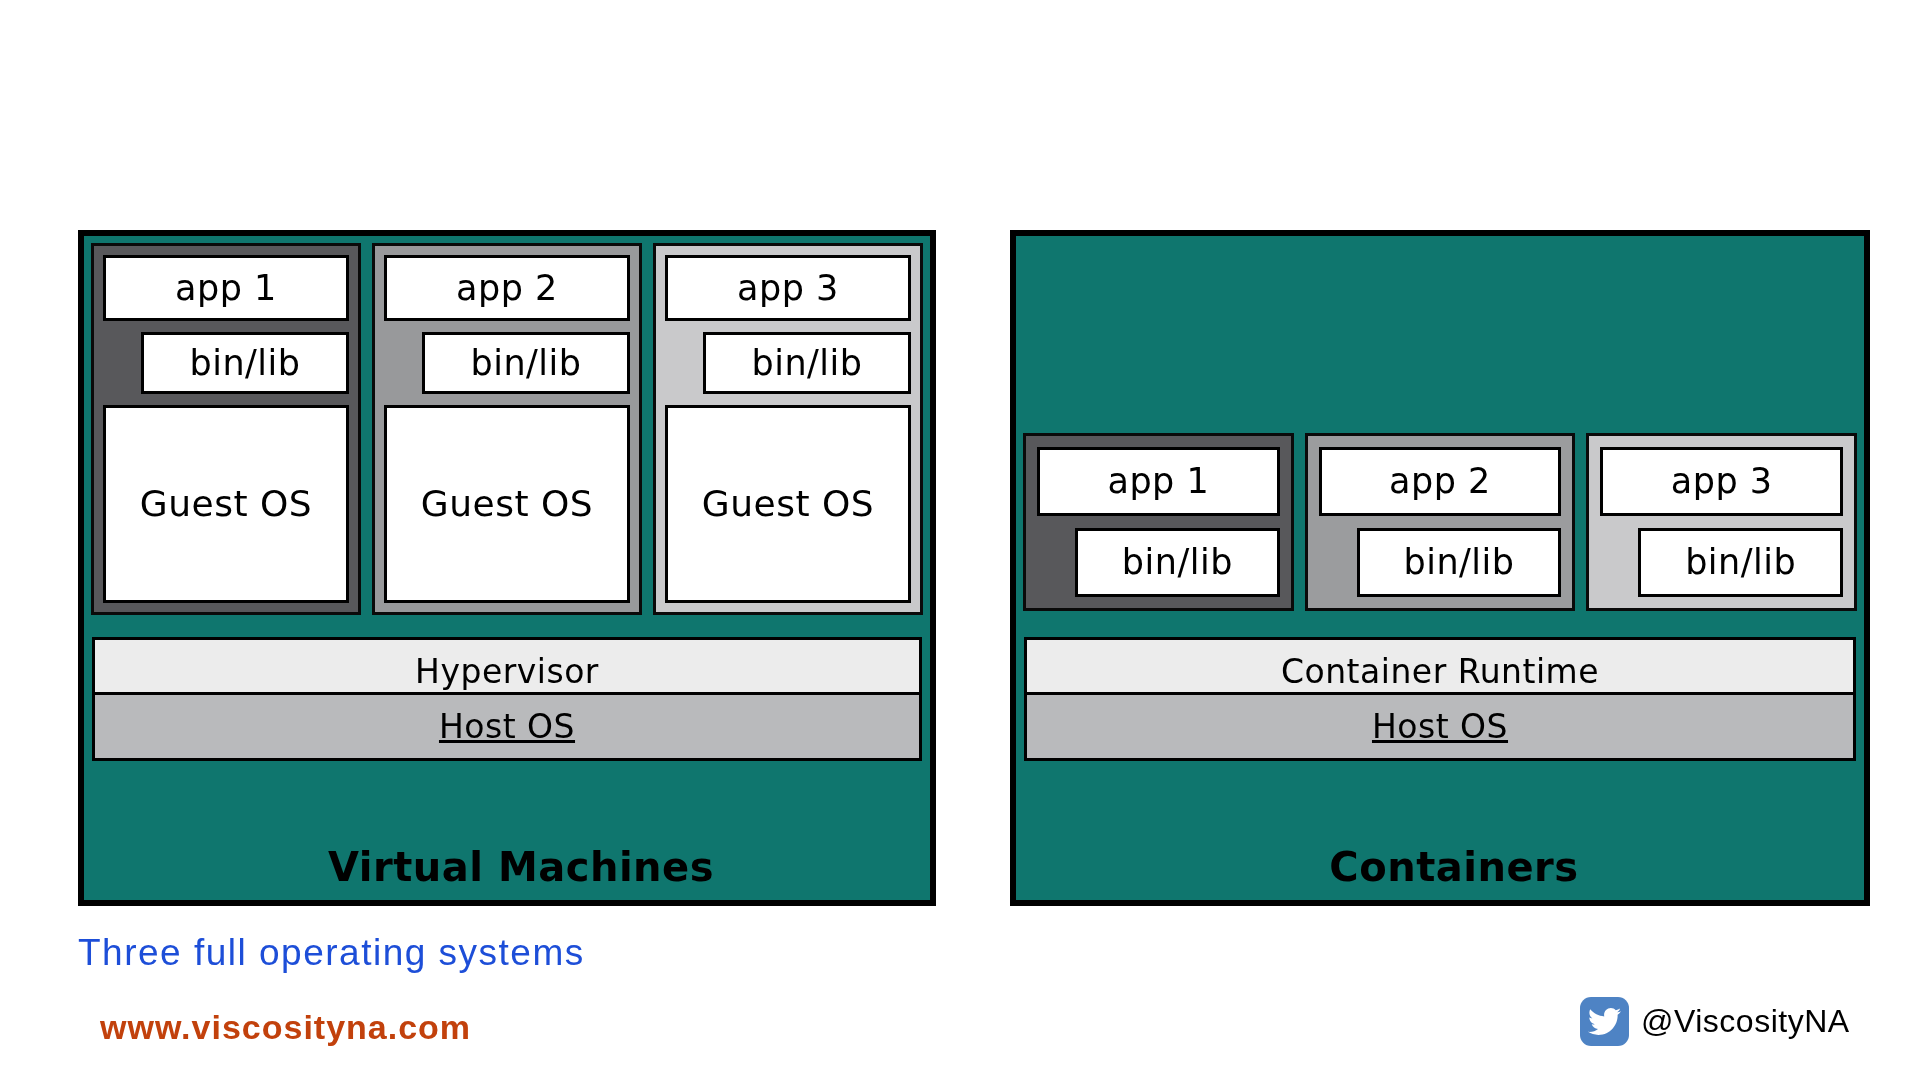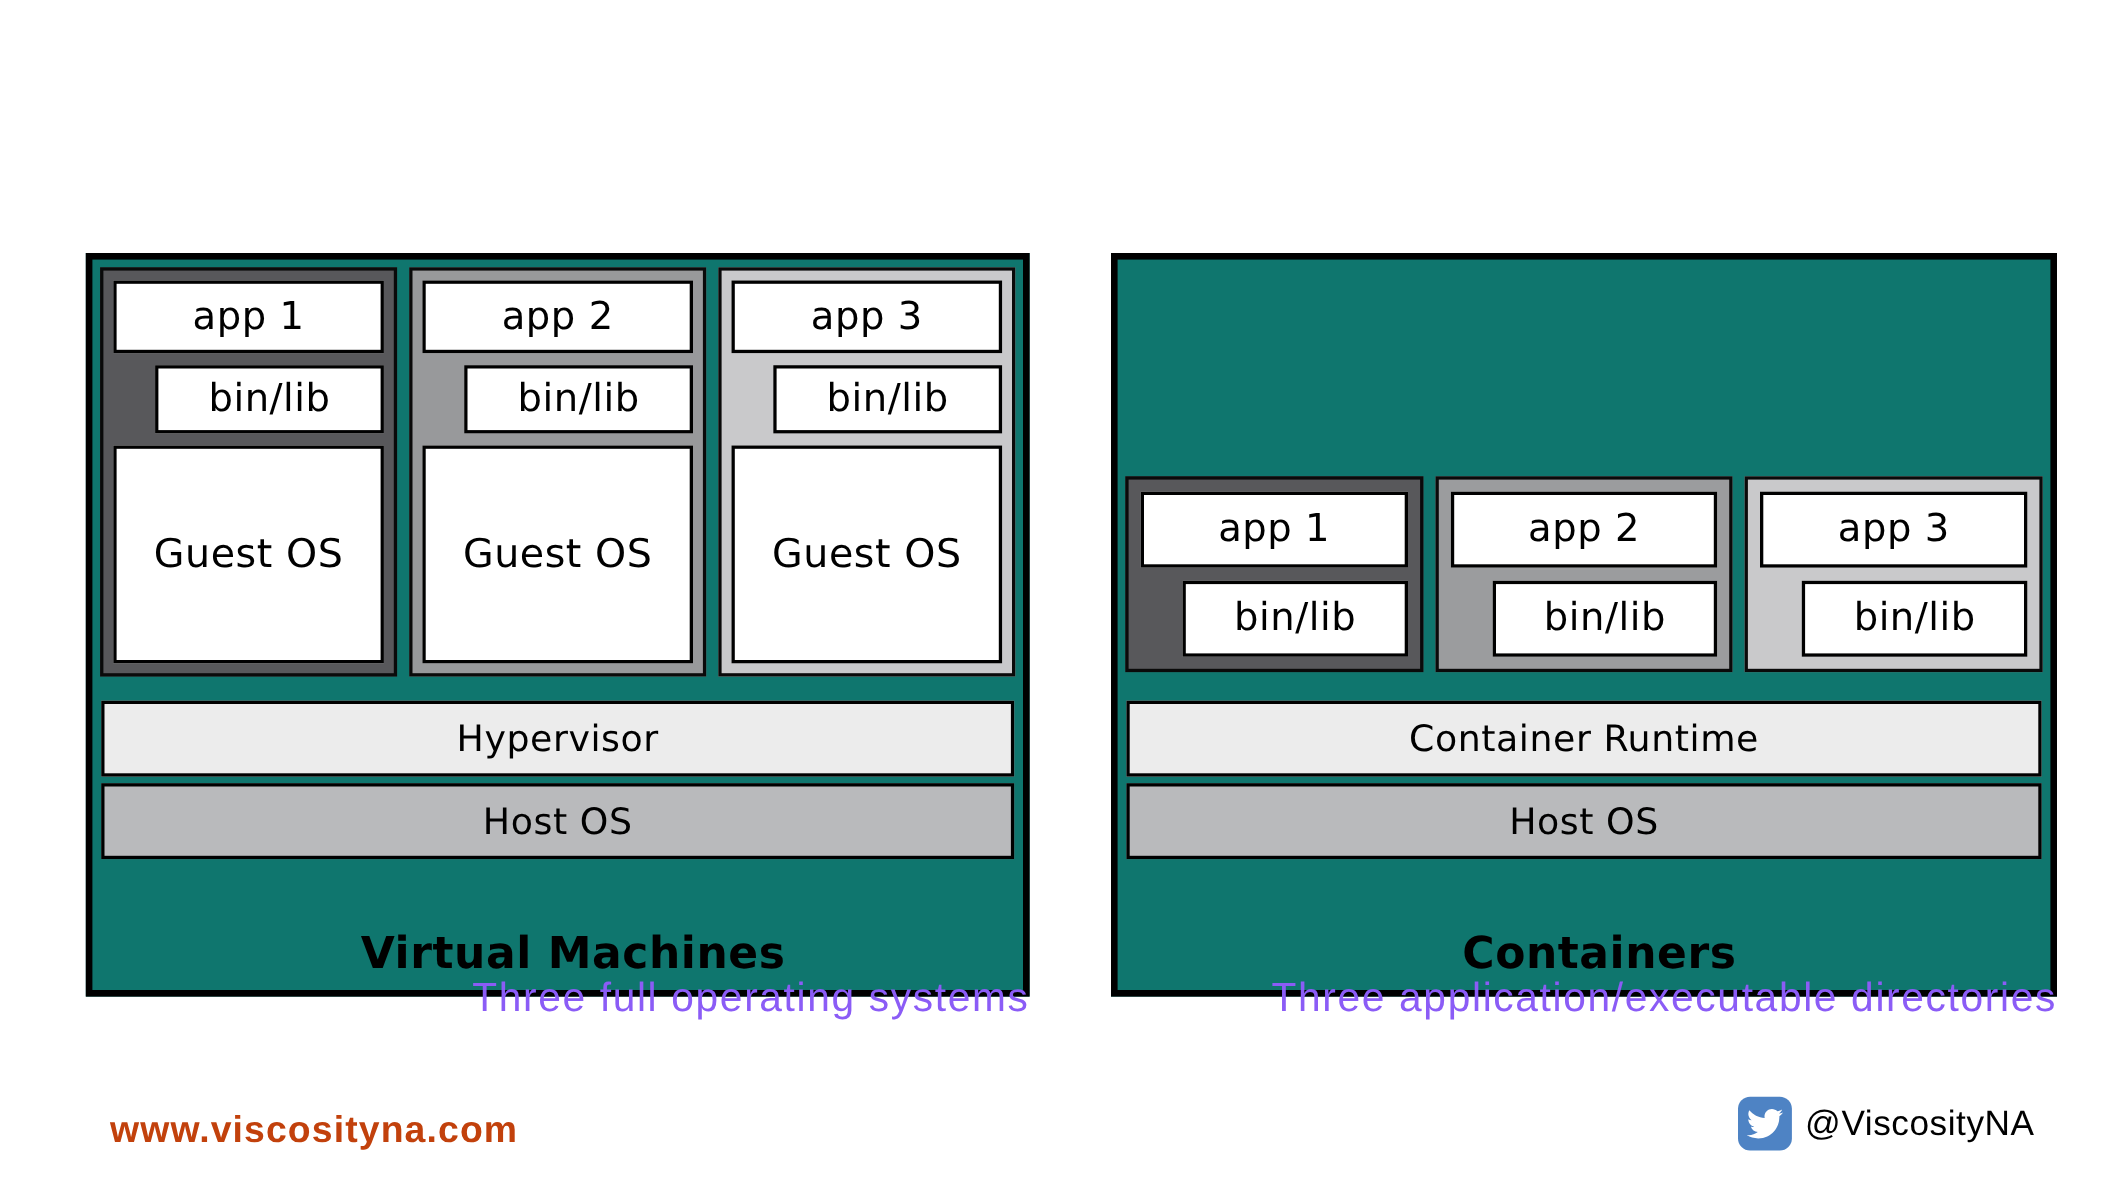--- a/index.html
+++ b/index.html
@@ -54,40 +54,40 @@
   .bar{
     position:absolute;left:8px;right:8px;
     height:63px;
     border:3px solid #000;
     display:flex;align-items:center;justify-content:center;
     font-size:33px;
     box-sizing:content-box;
     letter-spacing:0.5px;
   }
   .bar.row1{top:401px;}
-  .bar.row2{top:476px;}
+  .bar.row2{top:456px;text-decoration:underline;}
 
   
   .panel-title{
     position:absolute;left:16px;right:0;top:608px;
     text-align:center;
     font-size:40px;
     font-weight:600;
     letter-spacing:0.5px;
     margin-left:12px;
   }
 
   
   .caption{
-    position:absolute;top:886px;
-    text-align:right;
+    position:absolute;top:932px;
+    text-align:left;
     font-size:37px;
     font-family:"Liberation Sans","DejaVu Sans",sans-serif;
     letter-spacing:1.5px;
-    color:#8b5cf6;
+    color:#1d4ed8;
   }
   #caption-left{left:78px;width:858px;}
   #caption-right{left:1010px;width:860px;}
 
   
   .website{
     position:absolute;left:100px;top:1008px;
     font-size:34px;
     font-family:"Liberation Sans","DejaVu Sans",sans-serif;
     letter-spacing:1px;
@@ -160,21 +160,20 @@
         <div class="cell bin">bin/lib</div>
       </div>
     </div>
 
     <div class="bar row1" style="background-color: rgb(236, 236, 236);">Container Runtime</div>
     <div class="bar row2" style="background-color: rgb(185, 186, 188);">Host OS</div>
 
     <div class="panel-title">Containers</div>
   </section>
 
-  <div class="caption" id="caption-right">Three application/executable directories</div>
 
   <div class="website">www.viscosityna.com</div>
 
   <div class="twitter-wrap">
     <div class="twitter-badge" style="background-color: rgb(78, 131, 196);">
       <svg viewBox="0 0 512 512" aria-hidden="true">
         <path fill="#ffffff" d="M459.37 151.716c.325 4.548.325 9.097.325 13.645 0 138.72-105.583 298.558-298.558 298.558-59.452 0-114.68-17.219-161.137-47.106 8.447.974 16.568 1.299 25.34 1.299 49.055 0 94.213-16.568 130.274-44.832-46.132-.975-84.792-31.188-98.112-72.772 6.498.974 12.995 1.624 19.818 1.624 9.421 0 18.843-1.3 27.614-3.573-48.081-9.747-84.143-51.98-84.143-102.985v-1.299c13.969 7.797 30.214 12.67 47.431 13.319-28.264-18.843-46.781-51.005-46.781-87.391 0-19.492 5.197-37.36 14.294-52.954 51.655 63.675 129.3 105.258 216.365 109.807-1.624-7.797-2.599-15.918-2.599-24.04 0-57.828 46.782-104.934 104.934-104.934 30.213 0 57.502 12.67 76.67 33.137 23.715-4.548 46.456-13.32 66.599-25.34-7.798 24.366-24.366 44.833-46.132 57.827 21.117-2.273 41.584-8.122 60.426-16.243-14.292 20.791-32.161 39.308-52.628 54.253z"></path>
       </svg>
     </div>
     <span class="handle">@ViscosityNA</span>

